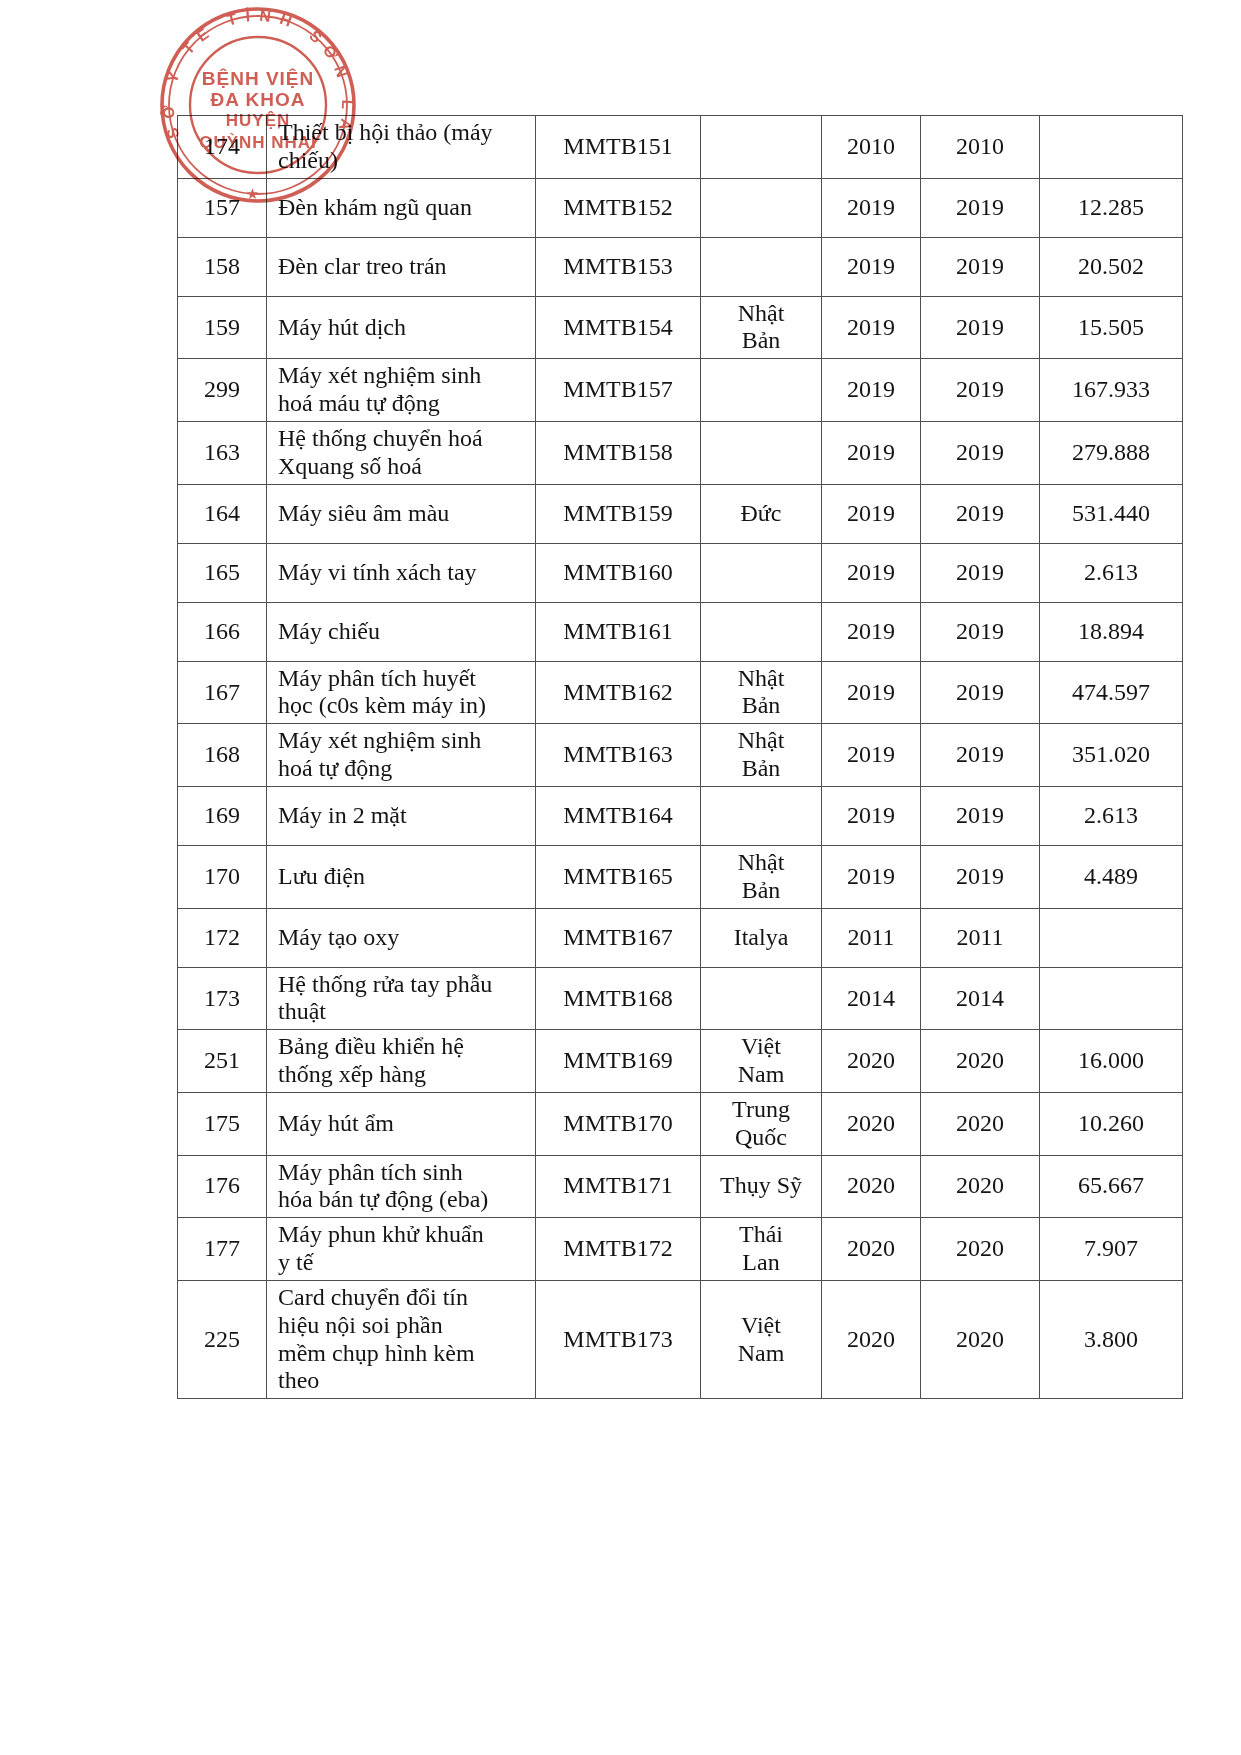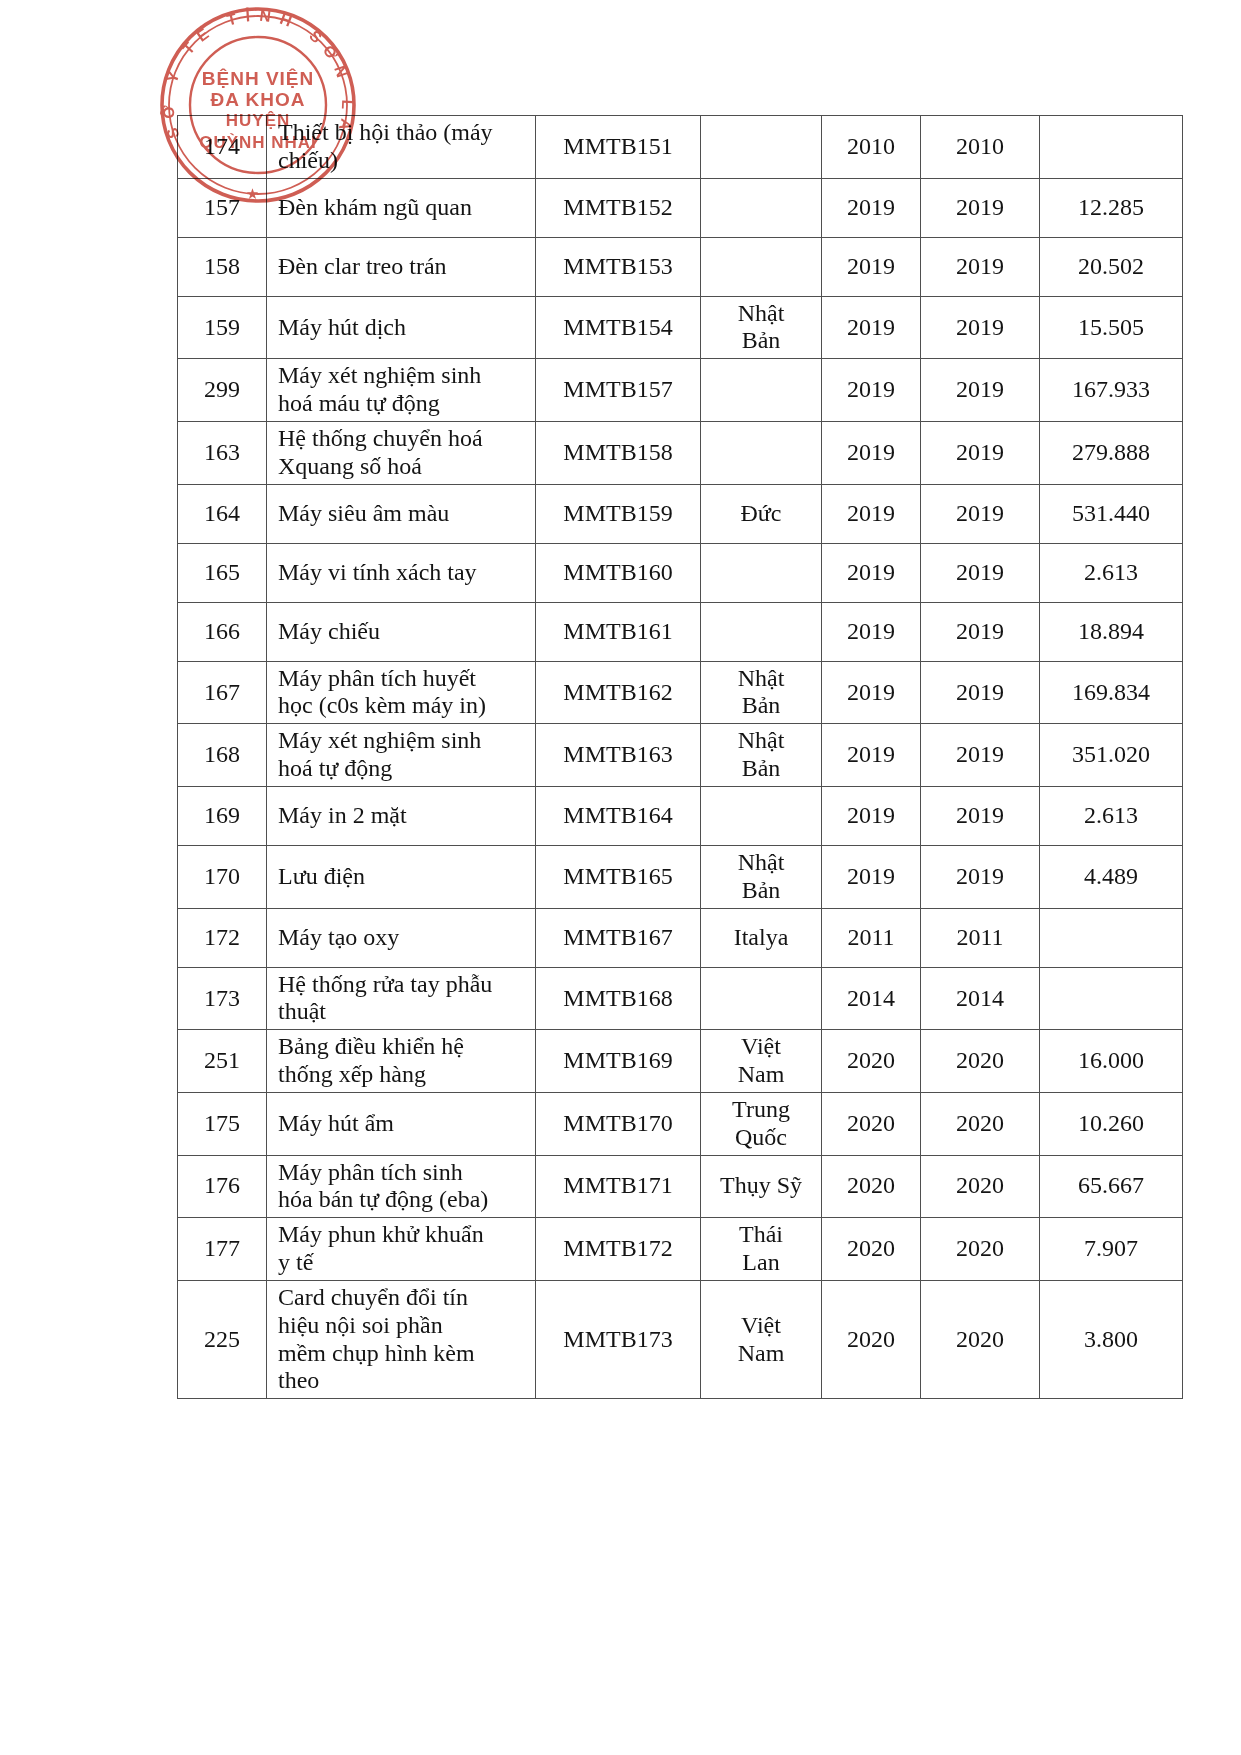--- a/index.html
+++ b/index.html
@@ -148,21 +148,21 @@
         </tr>
         <tr>
           <td>167</td>
           <td class="name">Máy phân tích huyết
 học (c0s kèm máy in)</td>
           <td>MMTB162</td>
           <td>Nhật
 Bản</td>
           <td>2019</td>
           <td>2019</td>
-          <td>169.834</td>
+          <td>474.597</td>
         </tr>
         <tr>
           <td>168</td>
           <td class="name">Máy xét nghiệm sinh
 hoá tự động</td>
           <td>MMTB163</td>
           <td>Nhật
 Bản</td>
           <td>2019</td>
           <td>2019</td>

